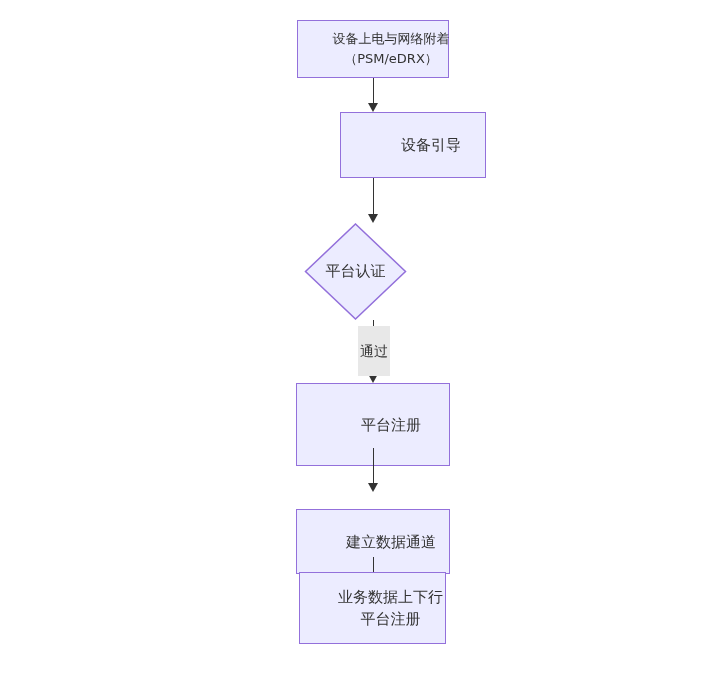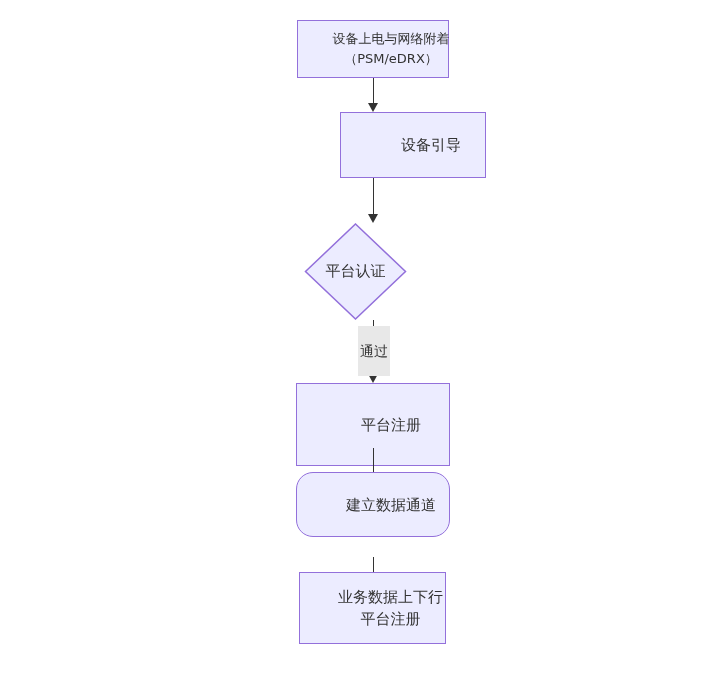--- a/index.html
+++ b/index.html
@@ -123,21 +123,21 @@
 
   <div class="node" style="left:296px; top:383px; width:154px; height:83px;">
     <div class="line">平台注册</div>
   </div>
 
   <div class="edge" style="left:367px; top:448px; height:44px;">
     <div class="edge-line"></div>
     <div class="edge-head"></div>
   </div>
 
-  <div class="node" style="left:296px; top:472px; width:154px; height:65px;border-radius:17px;">
+  <div class="node" style="left:296px; top:509px; width:154px; height:65px;">
     <div class="line">建立数据通道</div>
   </div>
 
   <div class="edge" style="left:367px; top:557px; height:45px;">
     <div class="edge-line"></div>
     <div class="edge-head"></div>
   </div>
 
   <div class="node" style="left:299px; top:572px; width:147px; height:72px;">
     <div class="line">业务数据上下行</div>

